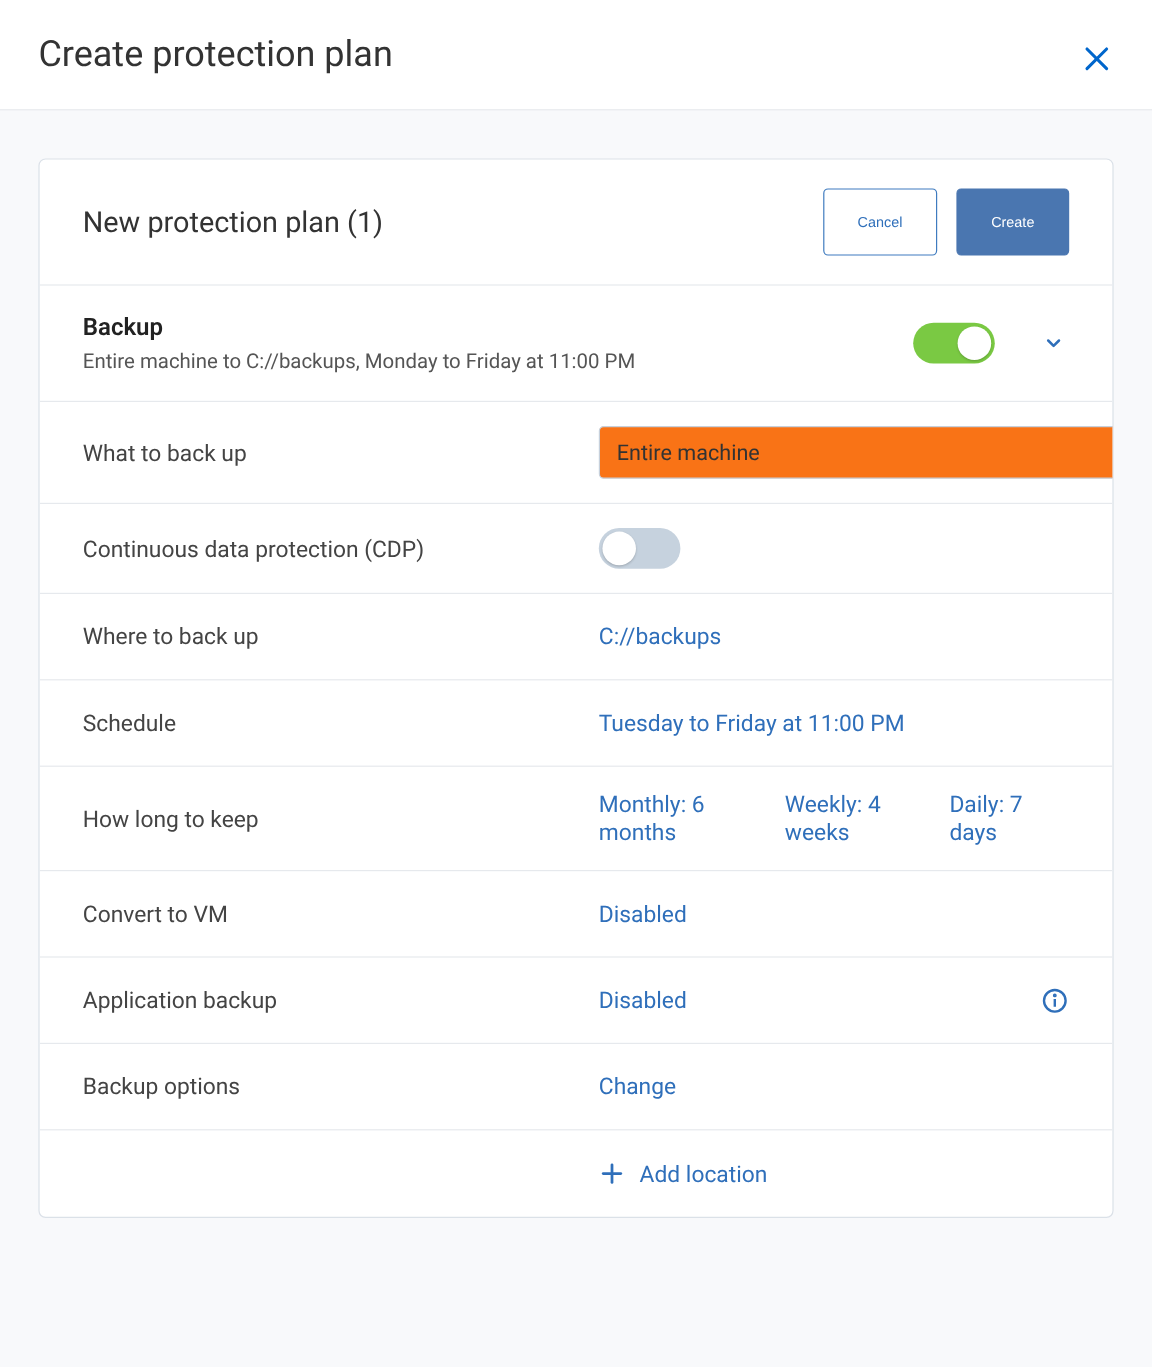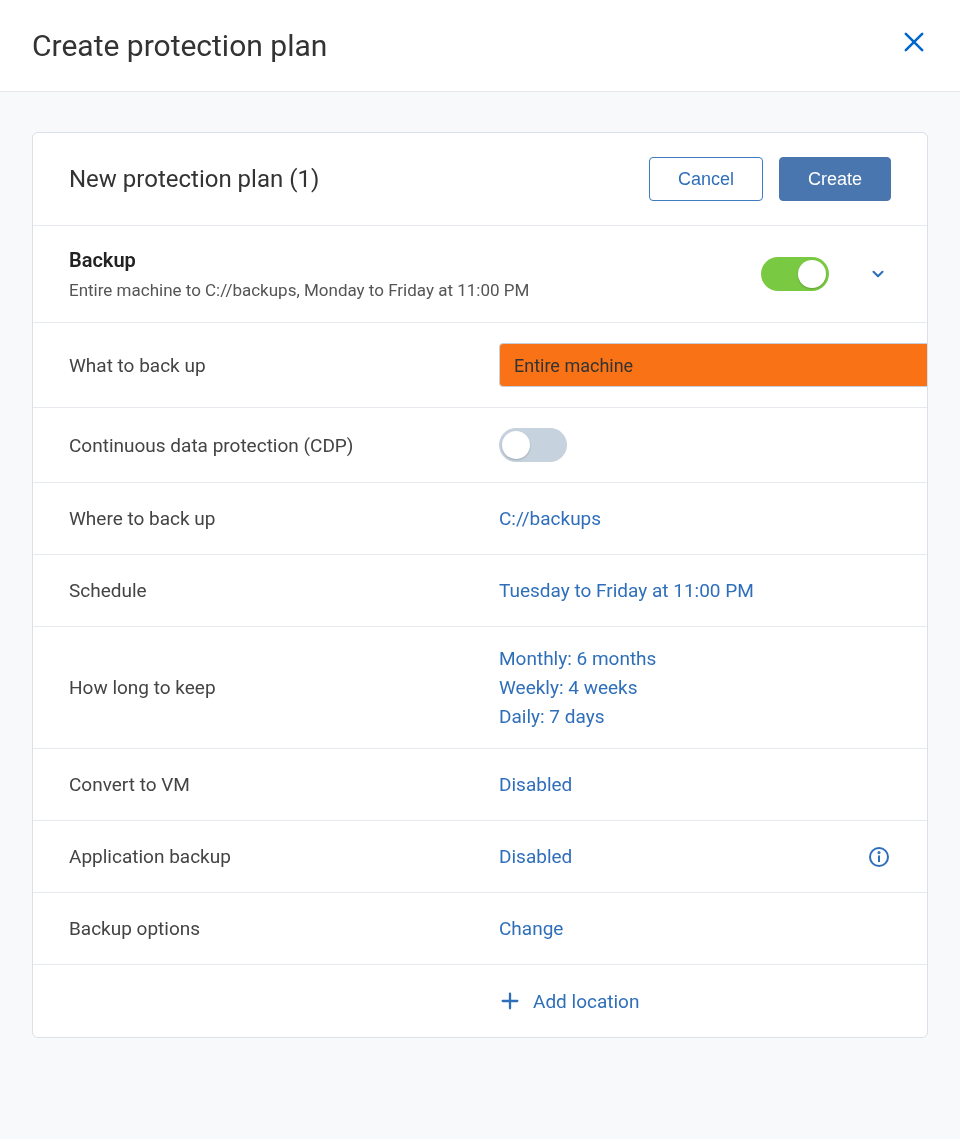--- a/index.html
+++ b/index.html
@@ -6,21 +6,21 @@
     body {
       font-family: -apple-system, BlinkMacSystemFont, "Segoe UI", Roboto, Helvetica, Arial, sans-serif;
       background: #f8f9fb;
       width: 960px;
       color: #333;
     }
     .modal-header {
       background: #fff;
       padding: 28px 32px 28px 32px;
       display: flex;
-      align-items: flex-start;
+      align-items: flex-end;
       justify-content: space-between;
       border-bottom: 1px solid #e6e9ed;
       gap: 42px;
     }
     .modal-title {
       font-size: 30px;
       font-weight: 400;
       color: #333;
     }
     .close-btn {
@@ -49,23 +49,23 @@
     .plan-title {
       font-size: 24px;
       font-weight: 400;
       color: #333;
     }
     .header-actions {
       display: flex;
       gap: 16px;
     }
     .btn {
-      height: 44px;
+      height: 56px;
       border-radius: 4px;
-      font-size: 18px;
+      font-size: 12px;
       font-weight: 500;
       padding: 0 28px;
       cursor: pointer;
       display: inline-flex;
       align-items: center;
       justify-content: center;
     }
     .btn-secondary {
       background: #fff;
       border: 1.5px solid #3f7bbf;
@@ -140,21 +140,21 @@
       font-size: 19px;
       color: #444;
     }
     .row-value {
       flex: 1;
       display: flex;
       align-items: center;
       font-size: 19px;
     }
     .row-value.link { color: #2f6fba; cursor: pointer; }
-    .row-value.stack { flex-direction: column; align-items: flex-start; gap: 6px; }
+    .row-value.stack { align-items: flex-start; gap: 6px; }
     .row-value.stack span { color: #2f6fba; cursor: pointer; }
 
     .select {
       display: flex;
       align-items: center;
       justify-content: space-between;
       width: 464px;
       height: 44px;
       background: #f97316;
       border: 1px solid #c6d0dc;

